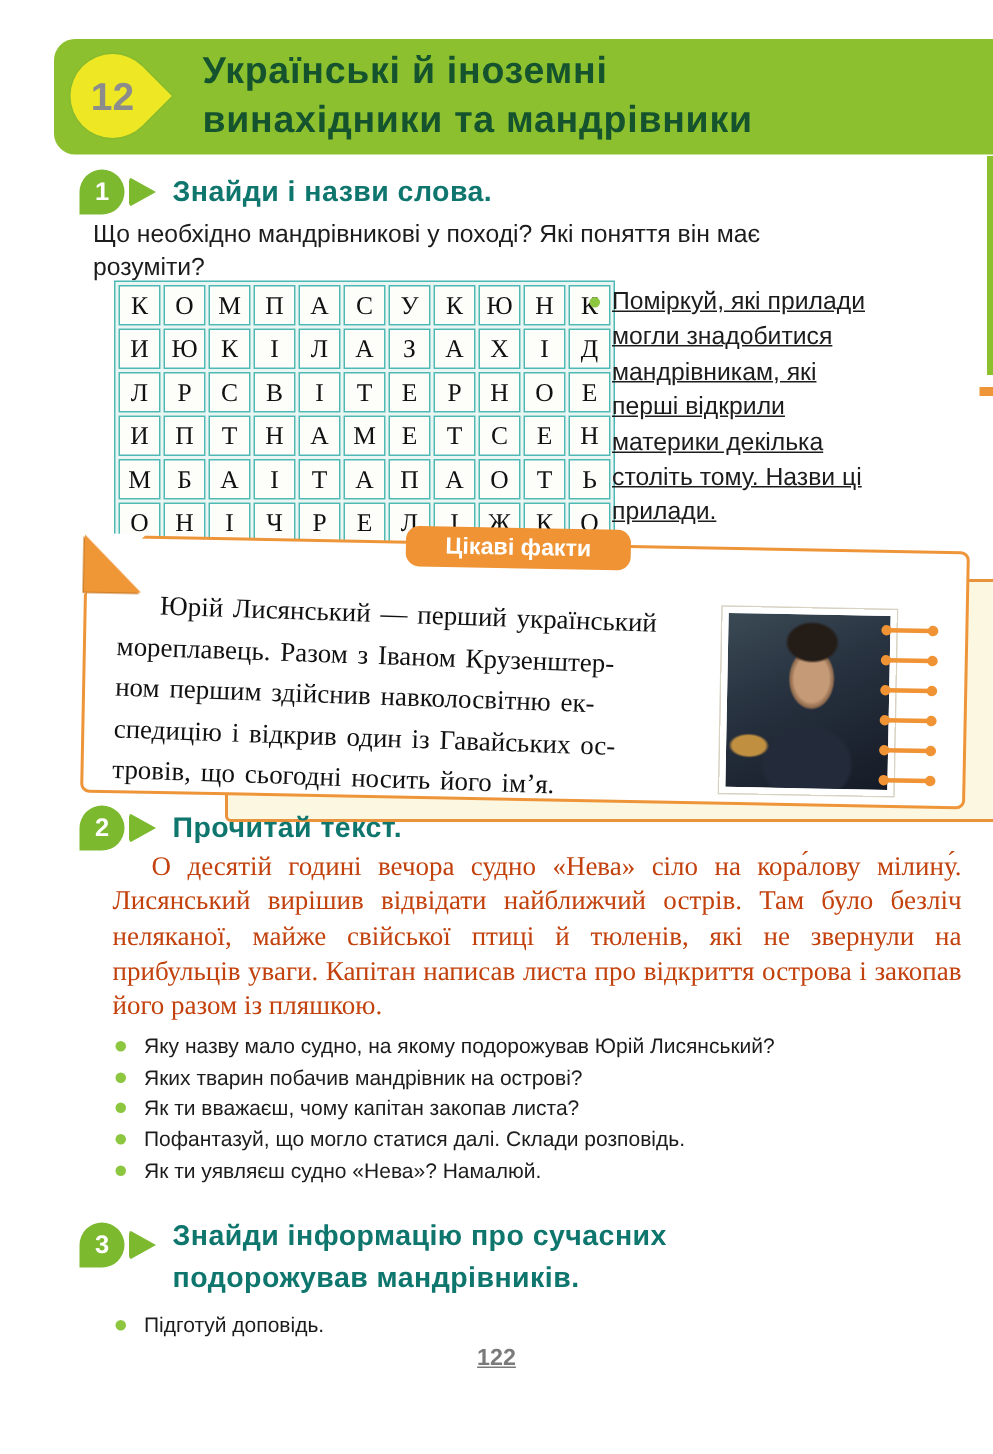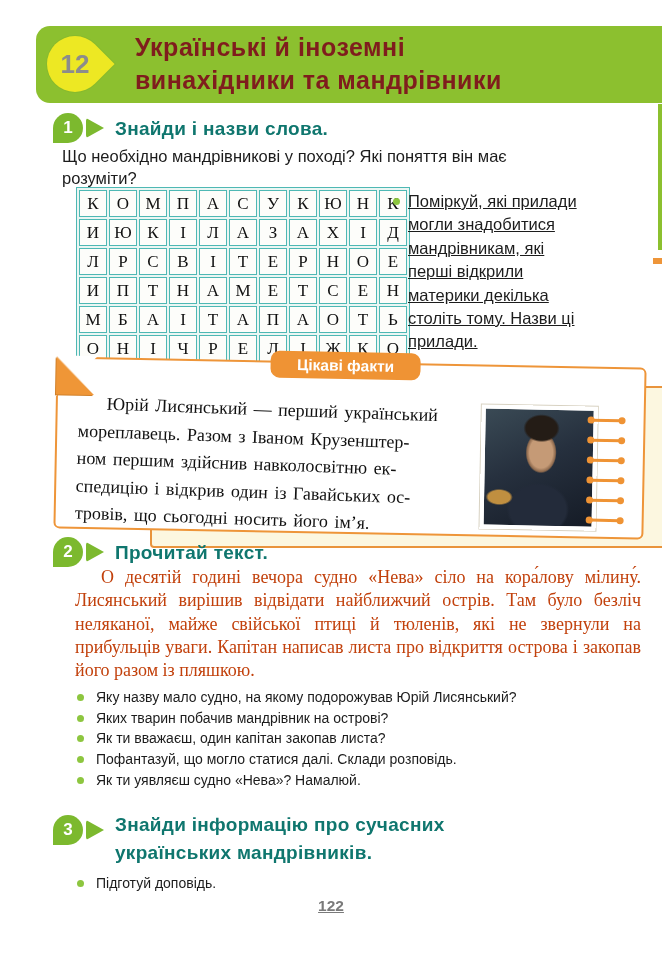--- a/index.html
+++ b/index.html
@@ -3,21 +3,21 @@
 <meta charset="utf-8">
 <style>
   html,body{margin:0;padding:0;}
   body{width:662px;height:969px;position:relative;background:#ffffff;
        font-family:"Liberation Sans",sans-serif;color:#1c1c1c;overflow:hidden;}
   .pre{white-space:pre-line;}
 
   
   .header{position:absolute;left:36px;top:26px;right:0;height:77px;
           background:#8cc02f;border-radius:14px 0 0 14px;}
-  .lesson-title{position:absolute;left:99px;top:5px;color:#7f1d1d;
+  .lesson-title{position:absolute;left:99px;top:5px;color:#14532d;
           font-weight:bold;font-size:25px;line-height:33px;letter-spacing:.5px;}
   .badge12{position:absolute;left:47px;top:36px;width:56px;height:56px;
           background:#ede823;border-radius:50% 50% 50% 0;
           transform:rotate(-135deg);box-shadow:0 0 0 1px rgba(0,0,0,.03);}
   .badge12 span{display:flex;width:100%;height:100%;align-items:center;justify-content:center;
           transform:rotate(135deg);font-weight:bold;font-size:26px;color:#8c8c8c;}
 
   
   .marker{position:absolute;width:30px;height:30px;background:#7cb92e;
           border-radius:50% 50% 50% 0;}
@@ -251,28 +251,28 @@
 
 <div class="marker" style="left:53px;top:537px;">
   <span>2</span>
   <i class="arr"></i>
 </div>
 <div class="task-heading" style="left:115px;top:539px;">Прочитай текст.</div>
 <div class="para">О десятій годині вечора судно «Нева» сіло на кора́лову мілину́. Лисянський вирішив відвідати найближчий острів. Там було безліч неляканої, майже свійської птиці й тюленів, які не звернули на прибульців уваги. Капітан написав листа про відкриття острова і закопав його разом із пляшкою.</div>
 <div class="q-list">
     <div class="q-item"><span class="dot"></span><span>Яку назву мало судно, на якому подорожував Юрій Лисянський?</span></div>
     <div class="q-item"><span class="dot"></span><span>Яких тварин побачив мандрівник на острові?</span></div>
-    <div class="q-item"><span class="dot"></span><span>Як ти вважаєш, один капітан закопав листа?</span></div>
+    <div class="q-item"><span class="dot"></span><span>Як ти вважаєш, чому капітан закопав листа?</span></div>
     <div class="q-item"><span class="dot"></span><span>Пофантазуй, що могло статися далі. Склади розповідь.</span></div>
     <div class="q-item"><span class="dot"></span><span>Як ти уявляєш судно «Нева»? Намалюй.</span></div>
   </div>
 
 <div class="marker" style="left:53px;top:815px;">
   <span>3</span>
   <i class="arr"></i>
 </div>
 <div class="task-heading pre" style="left:115px;top:811px;">Знайди інформацію про сучасних
-українських мандрівників.</div>
+подорожував мандрівників.</div>
 <div class="q-list t3-list">
     <div class="q-item"><span class="dot"></span><span>Підготуй доповідь.</span></div>
   </div>
 
 <div class="page-num">122</div>
 
 </body></html>

